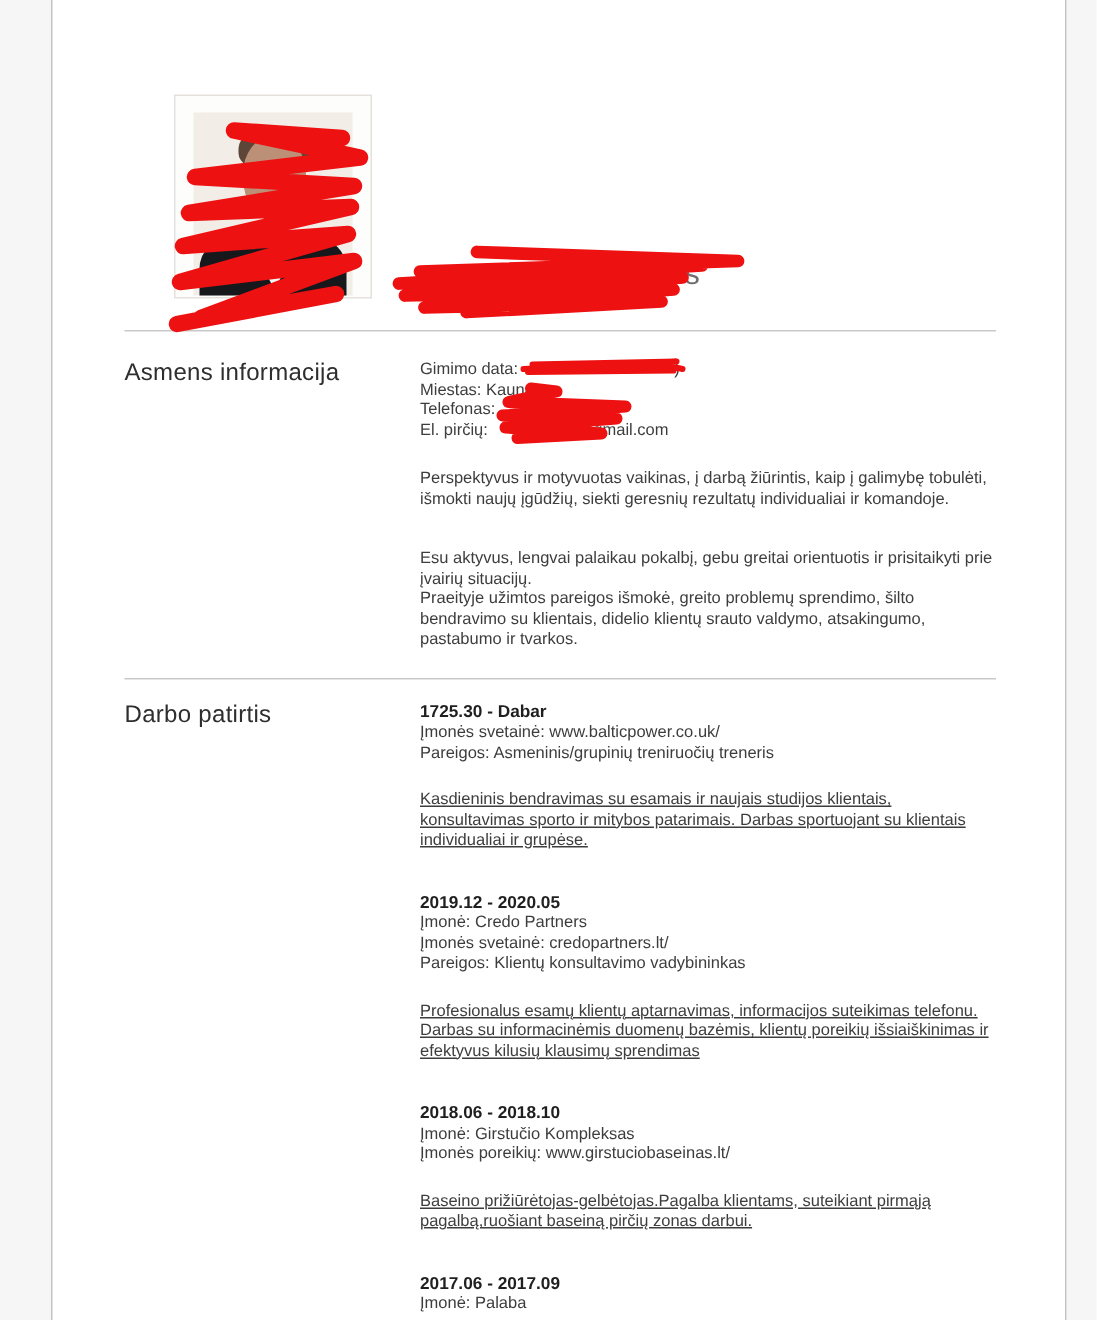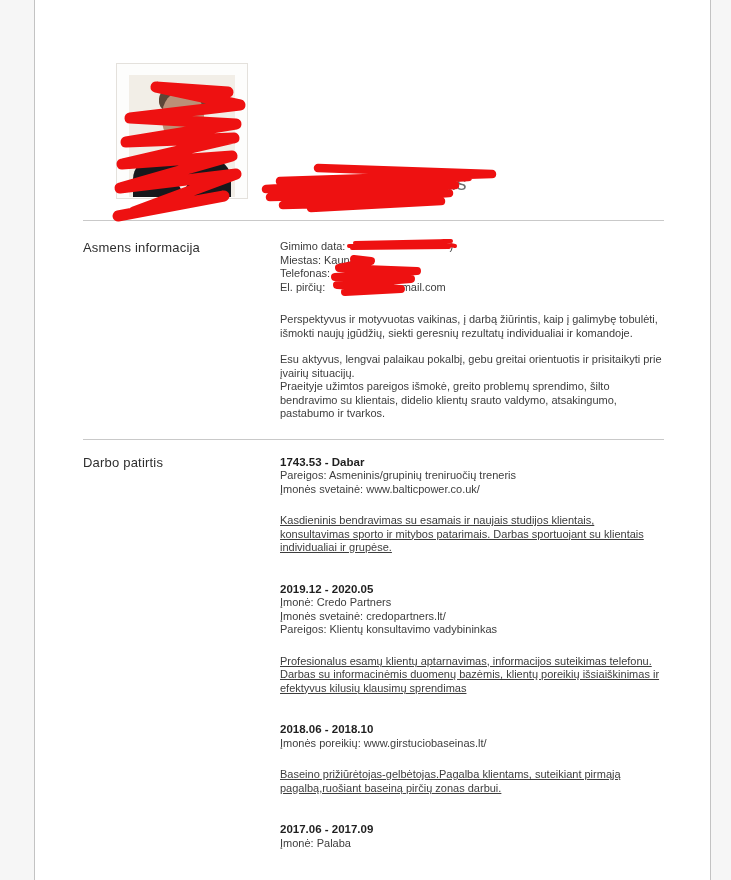--- a/index.html
+++ b/index.html
@@ -53,31 +53,31 @@
     font-size:20px; color:#6f6f6f; letter-spacing:0.5px;
   }
   
   .divider { margin-left:48px; width:581px; height:1px; background:#c9c9c9; }
   
   .section { display:flex; padding-left:48px; }
   .section > aside { width:197px; flex:none; }
   .section > .content { width:384px; }
   .section-heading {
     margin:0; padding-top:19px;
-    font-size:13px; font-weight:400; color:#2e2e2e; letter-spacing:0.2px;
+    font-size:16px; font-weight:400; color:#2e2e2e; letter-spacing:0.2px;
   }
   .small { font-size:11px; line-height:13.5px; color:#3d3d3d; }
   .fields { padding-top:19px; }
   .field-row { white-space:nowrap; }
   .gap { display:inline-block; height:1px; vertical-align:middle; }
   .gap-birth { width:104px; }
   .gap-phone { width:56px; }
   .gap-email { width:53px; }
   .summary { margin-top:19px; }
-  .summary .para1 { margin-bottom:13px; }
+  .summary .para1 { margin-bottom:26px; }
   
   .job { margin-bottom:28px; }
   .job .period { font-weight:700; font-size:11.5px; color:#1f1f1f; }
   .job .desc { margin-top:18px; white-space:pre-line;text-decoration:underline; }
   .work-content { padding-top:16px; }
   
   .scribbles {
     position:absolute; left:0; top:0; width:731px; height:880px;
     pointer-events:none; z-index:5;
   }
@@ -134,37 +134,38 @@
 
   <div class="divider" style="margin-top:18px;"></div>
 
   <div class="section">
     <aside>
       <h2 class="section-heading" style="padding-top:15px;">Darbo patirtis</h2>
     </aside>
     <div class="content small work-content">
 
       <div class="job">
-        <div class="period">1743.53 - Dabar</div>
+        <div class="period">1725.30 - Dabar</div>
+        <div>Įmonės svetainė: www.balticpower.co.uk/</div>
         <div>Pareigos: Asmeninis/grupinių treniruočių treneris</div>
-        <div>Įmonės svetainė: www.balticpower.co.uk/</div>
         <div class="desc">Kasdieninis bendravimas su esamais ir naujais studijos klientais, konsultavimas sporto ir mitybos patarimais. Darbas sportuojant su klientais individualiai ir grupėse.</div>
       </div>
 
       <div class="job">
         <div class="period">2019.12 - 2020.05</div>
         <div>Įmonė: Credo Partners</div>
         <div>Įmonės svetainė: credopartners.lt/</div>
         <div>Pareigos: Klientų konsultavimo vadybininkas</div>
         <div class="desc">Profesionalus esamų klientų aptarnavimas, informacijos suteikimas telefonu.
 Darbas su informacinėmis duomenų bazėmis, klientų poreikių išsiaiškinimas ir efektyvus kilusių klausimų sprendimas</div>
       </div>
 
       <div class="job">
         <div class="period">2018.06 - 2018.10</div>
+        <div>Įmonė: Girstučio Kompleksas</div>
         <div>Įmonės poreikių: www.girstuciobaseinas.lt/</div>
         <div class="desc">Baseino prižiūrėtojas-gelbėtojas.Pagalba klientams, suteikiant pirmąją pagalbą,ruošiant baseiną pirčių zonas darbui.</div>
       </div>
 
       <div class="job">
         <div class="period">2017.06 - 2017.09</div>
         <div>Įmonė: Palaba</div>
 
       </div>
 

